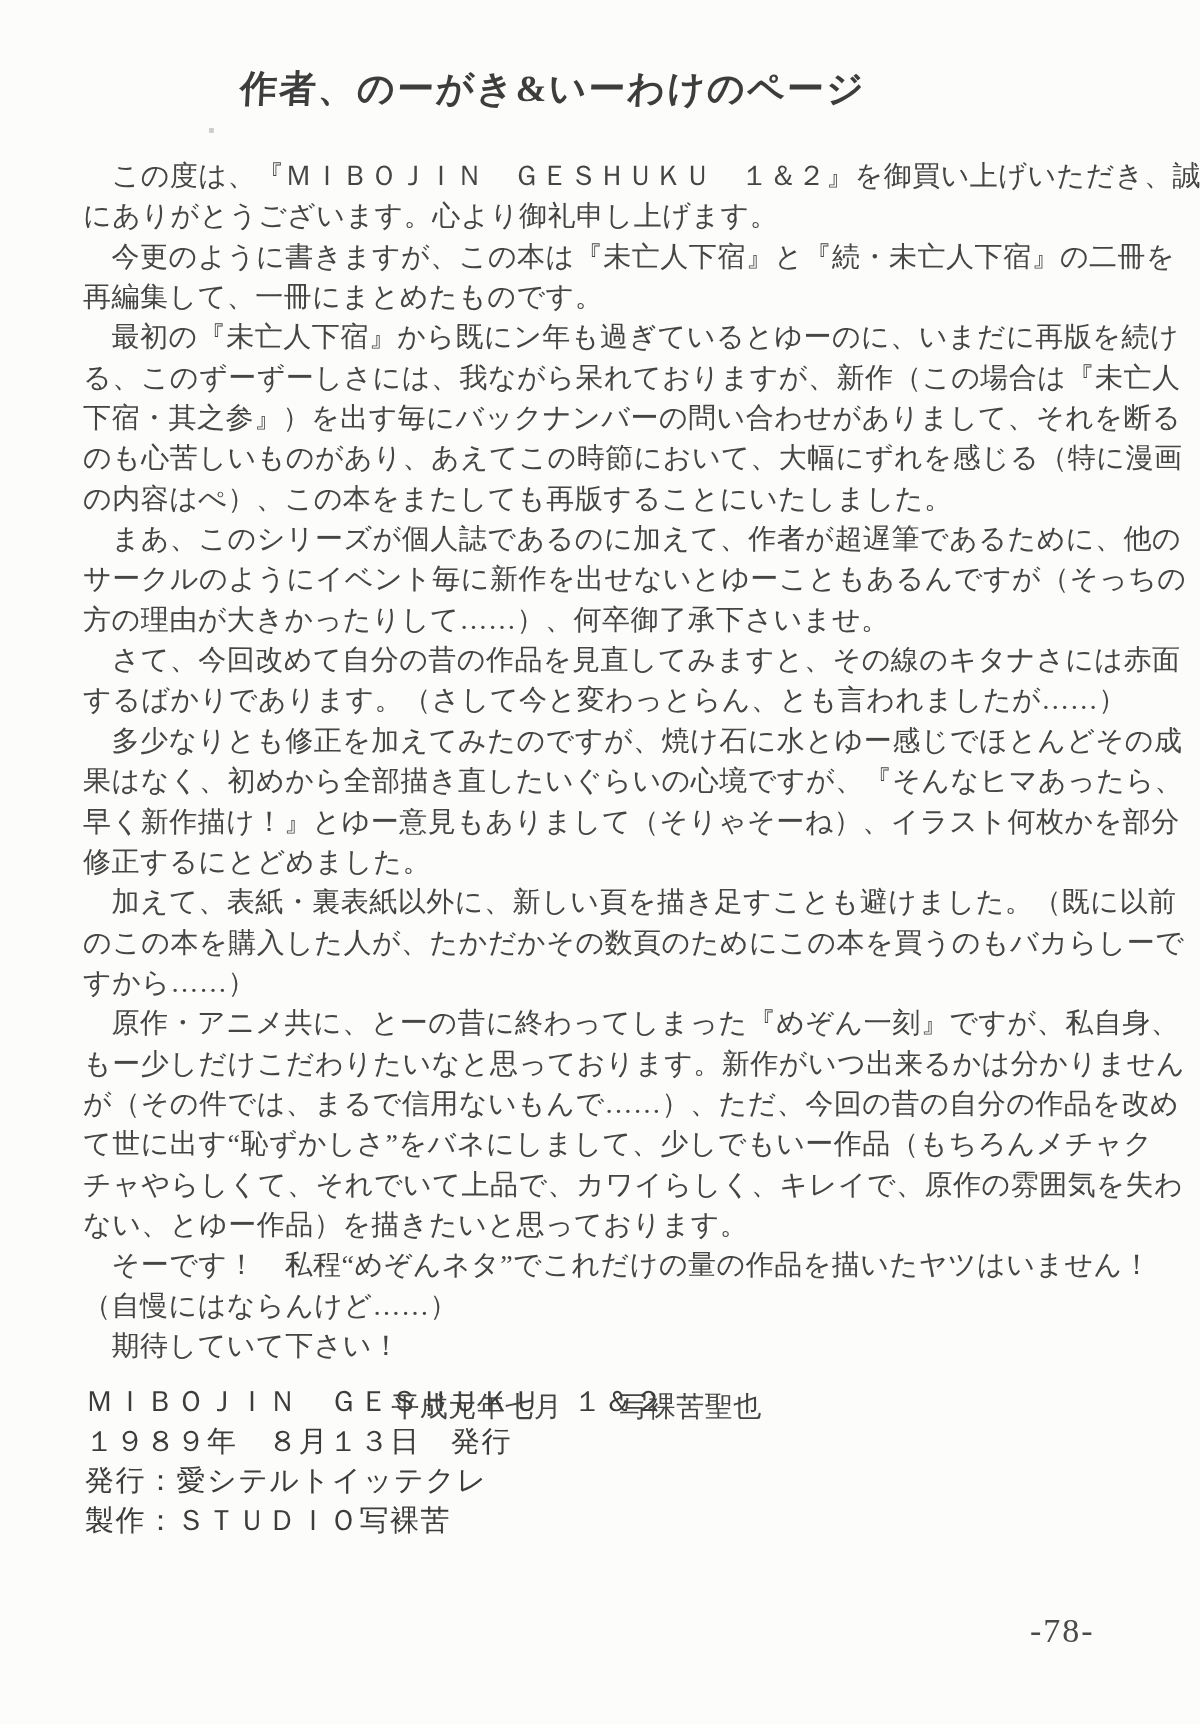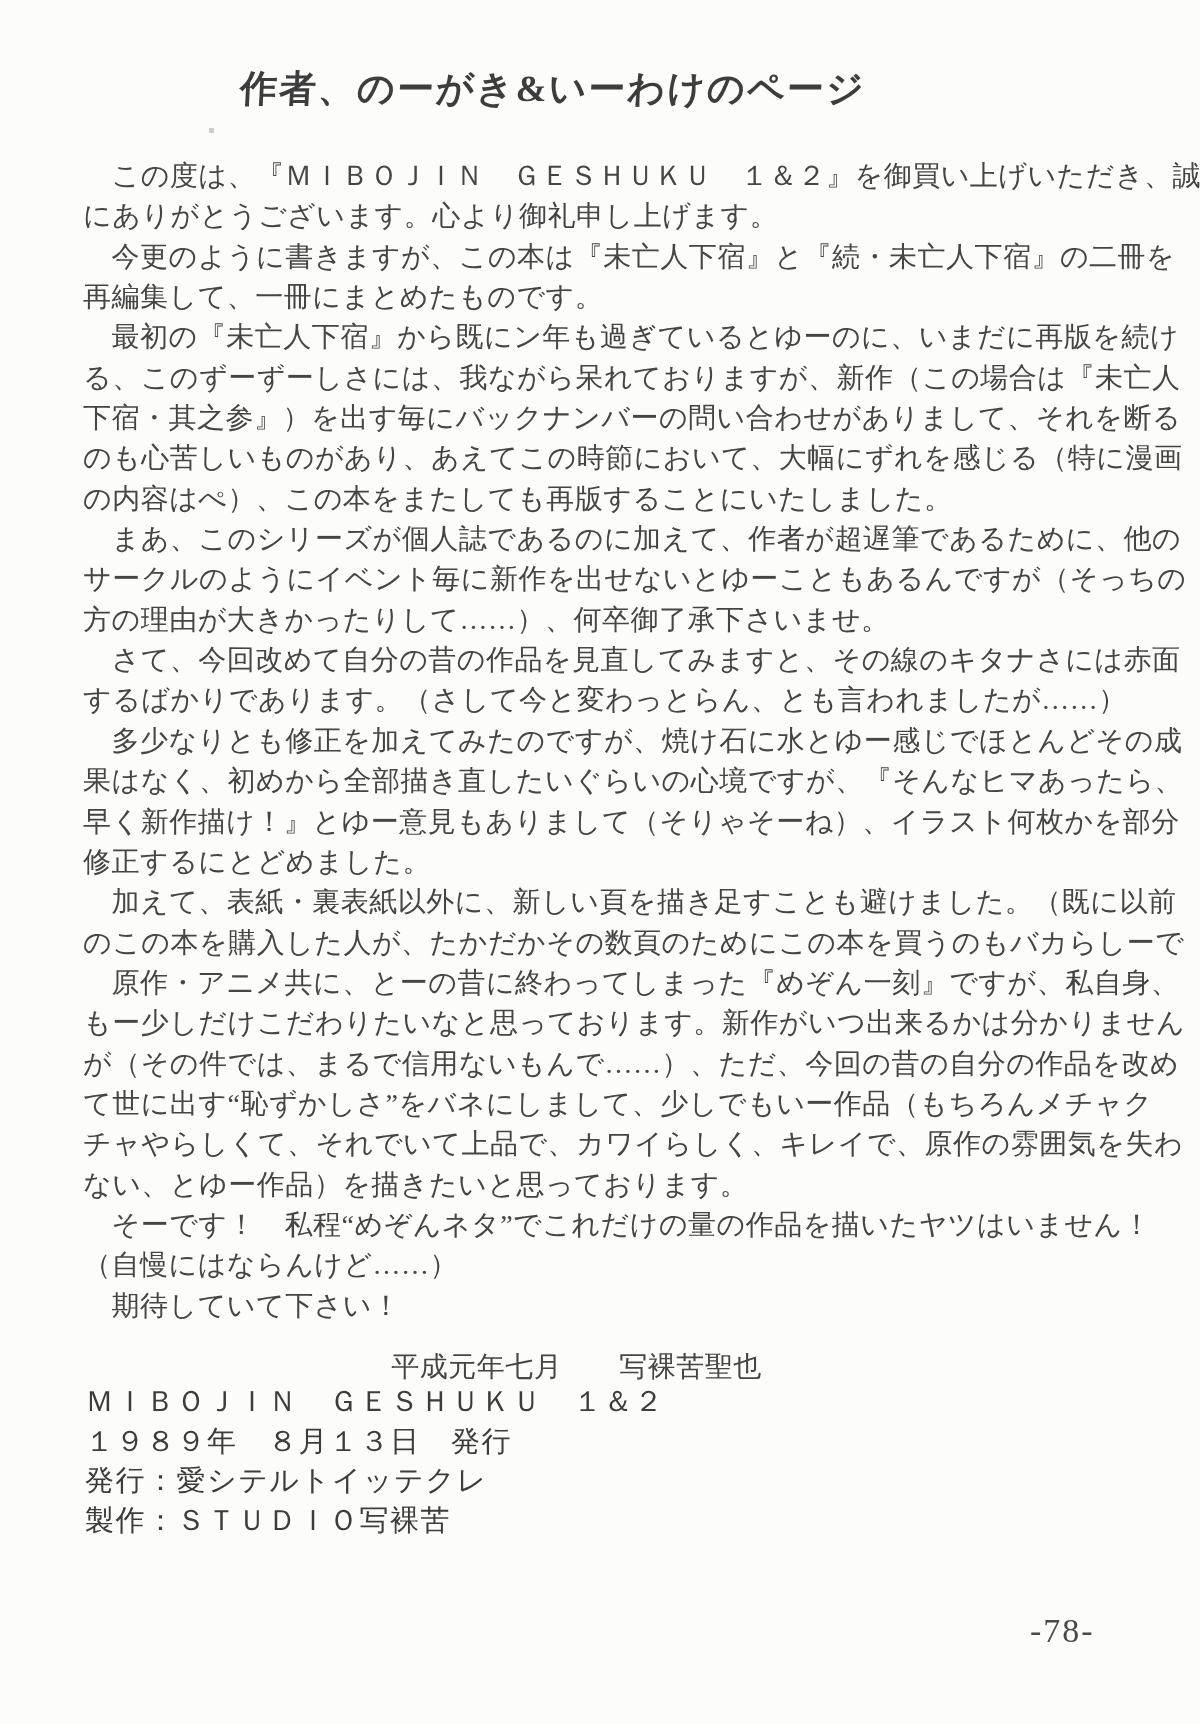--- a/index.html
+++ b/index.html
@@ -90,20 +90,21 @@
         <div class="text-line">サークルのようにイベント毎に新作を出せないとゆーこともあるんですが（そっちの</div>
         <div class="text-line">方の理由が大きかったりして……）、何卒御了承下さいませ。</div>
         <div class="text-line">　さて、今回改めて自分の昔の作品を見直してみますと、その線のキタナさには赤面</div>
         <div class="text-line">するばかりであります。（さして今と変わっとらん、とも言われましたが……）</div>
         <div class="text-line">　多少なりとも修正を加えてみたのですが、焼け石に水とゆー感じでほとんどその成</div>
         <div class="text-line">果はなく、初めから全部描き直したいぐらいの心境ですが、『そんなヒマあったら、</div>
         <div class="text-line">早く新作描け！』とゆー意見もありまして（そりゃそーね）、イラスト何枚かを部分</div>
         <div class="text-line">修正するにとどめました。</div>
         <div class="text-line">　加えて、表紙・裏表紙以外に、新しい頁を描き足すことも避けました。（既に以前</div>
         <div class="text-line">のこの本を購入した人が、たかだかその数頁のためにこの本を買うのもバカらしーで</div>
+        <div class="text-line">すから……）</div>
         <div class="text-line">　原作・アニメ共に、とーの昔に終わってしまった『めぞん一刻』ですが、私自身、</div>
         <div class="text-line">もー少しだけこだわりたいなと思っております。新作がいつ出来るかは分かりません</div>
         <div class="text-line">が（その件では、まるで信用ないもんで……）、ただ、今回の昔の自分の作品を改め</div>
         <div class="text-line">て世に出す“恥ずかしさ”をバネにしまして、少しでもいー作品（もちろんメチャク</div>
         <div class="text-line">チャやらしくて、それでいて上品で、カワイらしく、キレイで、原作の雰囲気を失わ</div>
         <div class="text-line">ない、とゆー作品）を描きたいと思っております。</div>
         <div class="text-line">　そーです！　私程“めぞんネタ”でこれだけの量の作品を描いたヤツはいません！</div>
         <div class="text-line">（自慢にはならんけど……）</div>
         <div class="text-line">　期待していて下さい！</div>
       </div>

